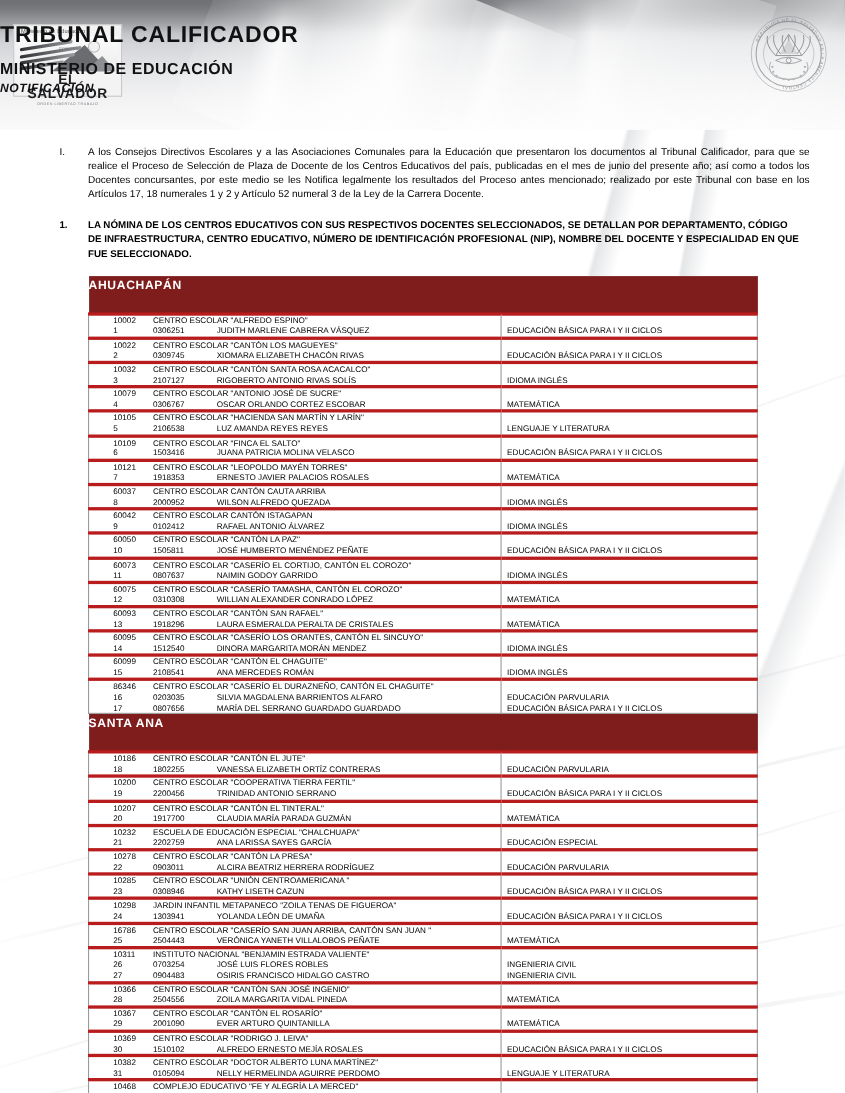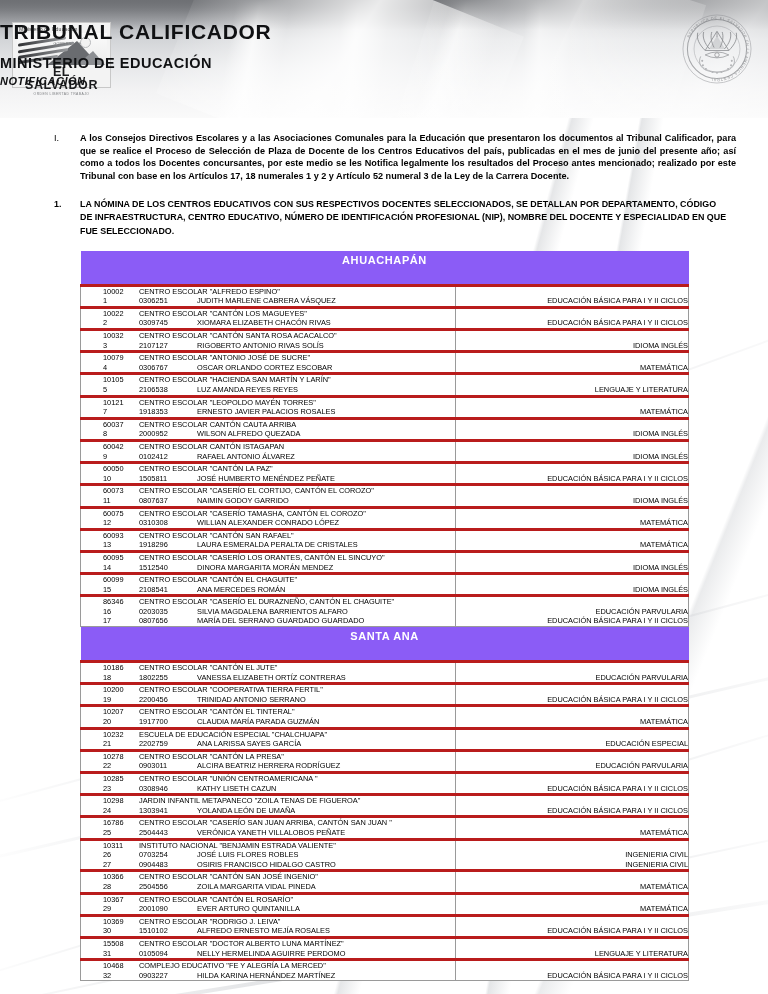--- a/index.html
+++ b/index.html
@@ -112,39 +112,39 @@
   .t2{font-size:14.5px;font-weight:bold;letter-spacing:.5px;margin-top:11px;color:#101113;}
   .t3{font-size:11px;font-weight:bold;letter-spacing:.5px;margin-top:4px;color:#101113;font-style:italic;}
 
   
   .content{position:relative;z-index:4;padding:0;}
 
   .clause{
     display:flex;margin:14px 32px 0 54px;
   }
   .clause .num{width:26px;flex:0 0 26px;font-size:9.1px;line-height:12.6px;}
-  .clause .body{flex:1;font-size:9.1px;line-height:12.6px;text-align:justify;font-weight:bold;}
+  .clause .body{flex:1;font-size:9.1px;line-height:12.6px;text-align:justify;}
 
   .clause2{
     display:flex;margin:16px 40px 0 54px;
   }
   .clause2 .num{width:26px;flex:0 0 26px;font-size:8.9px;font-weight:bold;line-height:13.1px;}
   .clause2 .body{flex:1;font-size:8.9px;font-weight:bold;line-height:13.1px;}
 
   
   .tbl-wrap{margin:13px auto 0 auto;width:608px;position:relative;z-index:4;}
   table.t{
     width:608px;border-collapse:collapse;table-layout:fixed;
     background:#ffffff;
   }
   table.t td{padding:0;vertical-align:top;}
 
   tr.dept td{
-    background:#8b5cf6;color:#ffffff;
-    text-align:center;font-size:11px;font-weight:bold;letter-spacing:.6px;
+    background:#7f1d1d;color:#ffffff;
+    text-align:left;font-size:11px;font-weight:bold;letter-spacing:.6px;
     height:33px;line-height:19px;
     border:none;
   }
 
   tr.grp td{
     border-top:3px solid #b91c1c;
     border-bottom:1px solid #9a9a9a;
   }
   tr.grp td.left{border-right:1px solid #9a9a9a;border-left:1px solid #9a9a9a;}
   tr.grp td.right{border-right:1px solid #9a9a9a;}
@@ -156,21 +156,21 @@
   .cell-school .name{flex:1;}
 
   .cell-teacher{
     display:flex;font-size:7.4px;line-height:9.6px;height:9.6px;white-space:nowrap;
   }
   .cell-teacher .idx{width:58px;flex:0 0 58px;padding-left:22px;box-sizing:border-box;}
   .cell-teacher .nip{width:58px;flex:0 0 58px;}
   .cell-teacher .tname{flex:1;}
 
   .spec-pad{height:9.6px;}
-  .spec-line{font-size:7.4px;line-height:9.6px;height:9.6px;padding-left:5px;white-space:nowrap;text-align:right;}
+  .spec-line{font-size:7.4px;line-height:9.6px;height:9.6px;padding-left:5px;white-space:nowrap;}
 </style>
 </head>
 <body>
 
 <div class="page-bg">
   <div class="sw" style="left:-40px;top:690px;width:900px;height:2px;transform:rotate(-15deg);"></div>
   <div class="sw" style="left:-40px;top:760px;width:900px;height:3px;transform:rotate(-13deg);"></div>
   <div class="sw" style="left:-60px;top:850px;width:900px;height:2px;transform:rotate(-17deg);"></div>
   <div class="sw" style="left:-60px;top:920px;width:900px;height:2px;transform:rotate(-12deg);"></div>
   <div class="sw" style="left:-60px;top:960px;width:900px;height:4px;transform:rotate(-9deg);"></div>
@@ -350,20 +350,37 @@
               </div>
             </td>
             <td class="right">
               <div class="spec-pad"></div>
               <div class="spec-line">LENGUAJE Y LITERATURA</div>
             </td>
           </tr>
           <tr class="grp">
             <td class="left">
               <div class="cell-school">
+                <span class="code">10109</span>
+                <span class="name">CENTRO ESCOLAR "FINCA EL SALTO"</span>
+              </div>
+              <div class="cell-teacher">
+                <span class="idx">6</span>
+                <span class="nip">1503416</span>
+                <span class="tname">JUANA PATRICIA MOLINA VELASCO</span>
+              </div>
+            </td>
+            <td class="right">
+              <div class="spec-pad"></div>
+              <div class="spec-line">EDUCACIÓN BÁSICA PARA I Y II CICLOS</div>
+            </td>
+          </tr>
+          <tr class="grp">
+            <td class="left">
+              <div class="cell-school">
                 <span class="code">10121</span>
                 <span class="name">CENTRO ESCOLAR "LEOPOLDO MAYÉN TORRES"</span>
               </div>
               <div class="cell-teacher">
                 <span class="idx">7</span>
                 <span class="nip">1918353</span>
                 <span class="tname">ERNESTO JAVIER PALACIOS ROSALES</span>
               </div>
             </td>
             <td class="right">
@@ -739,21 +756,21 @@
               </div>
             </td>
             <td class="right">
               <div class="spec-pad"></div>
               <div class="spec-line">EDUCACIÓN BÁSICA PARA I Y II CICLOS</div>
             </td>
           </tr>
           <tr class="grp">
             <td class="left">
               <div class="cell-school">
-                <span class="code">15508</span>
+                <span class="code">10382</span>
                 <span class="name">CENTRO ESCOLAR "DOCTOR ALBERTO LUNA MARTÍNEZ"</span>
               </div>
               <div class="cell-teacher">
                 <span class="idx">31</span>
                 <span class="nip">0105094</span>
                 <span class="tname">NELLY HERMELINDA AGUIRRE PERDOMO</span>
               </div>
             </td>
             <td class="right">
               <div class="spec-pad"></div>

